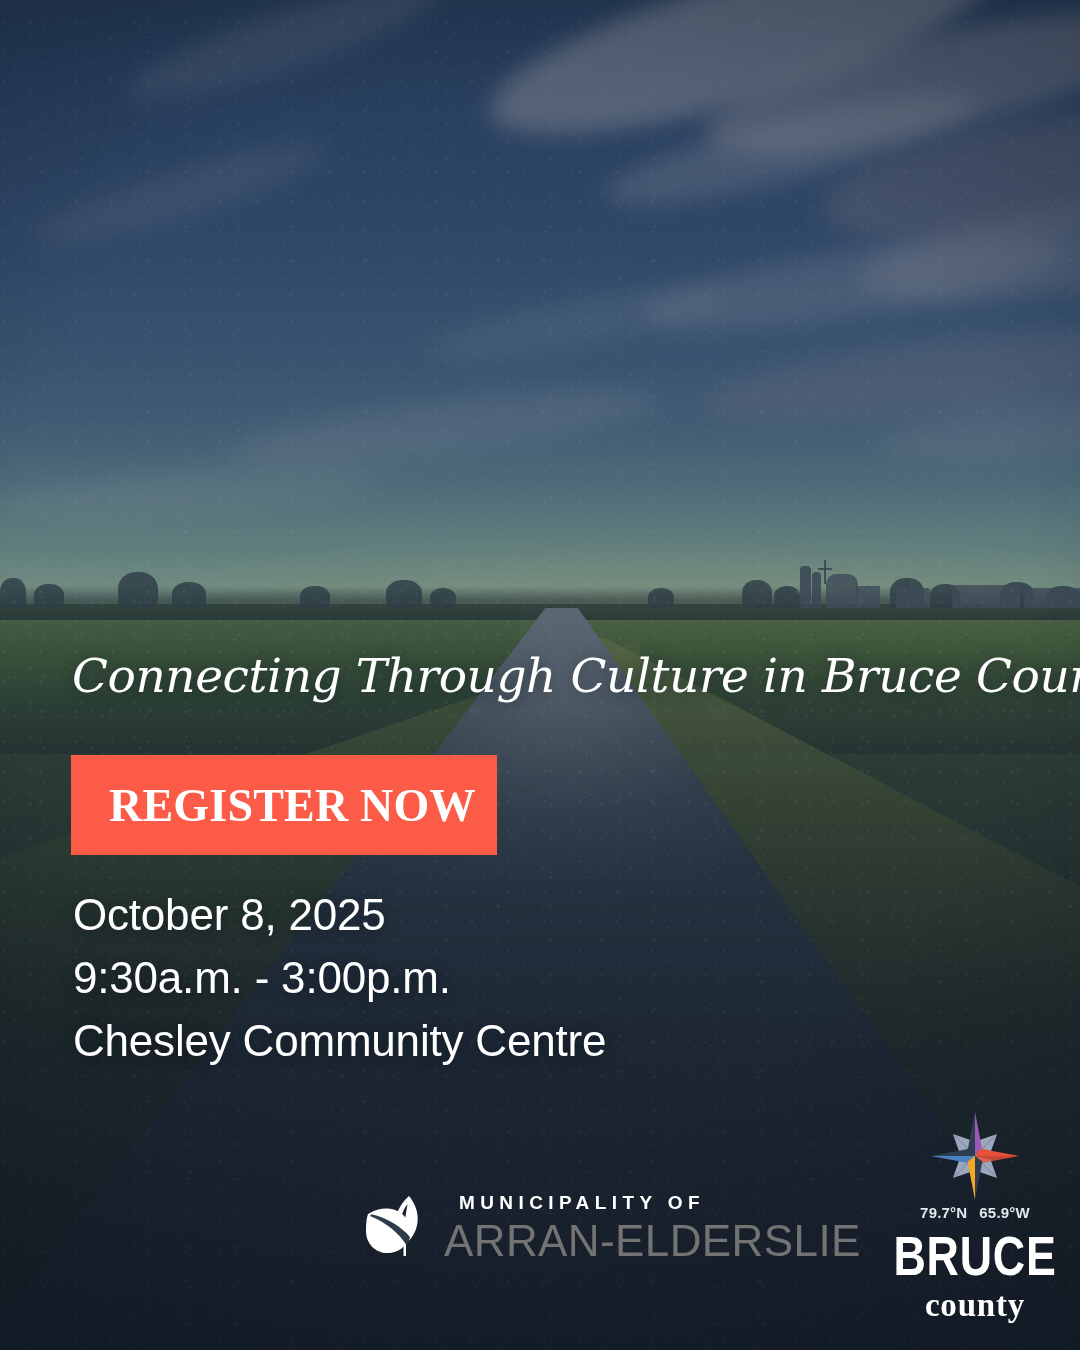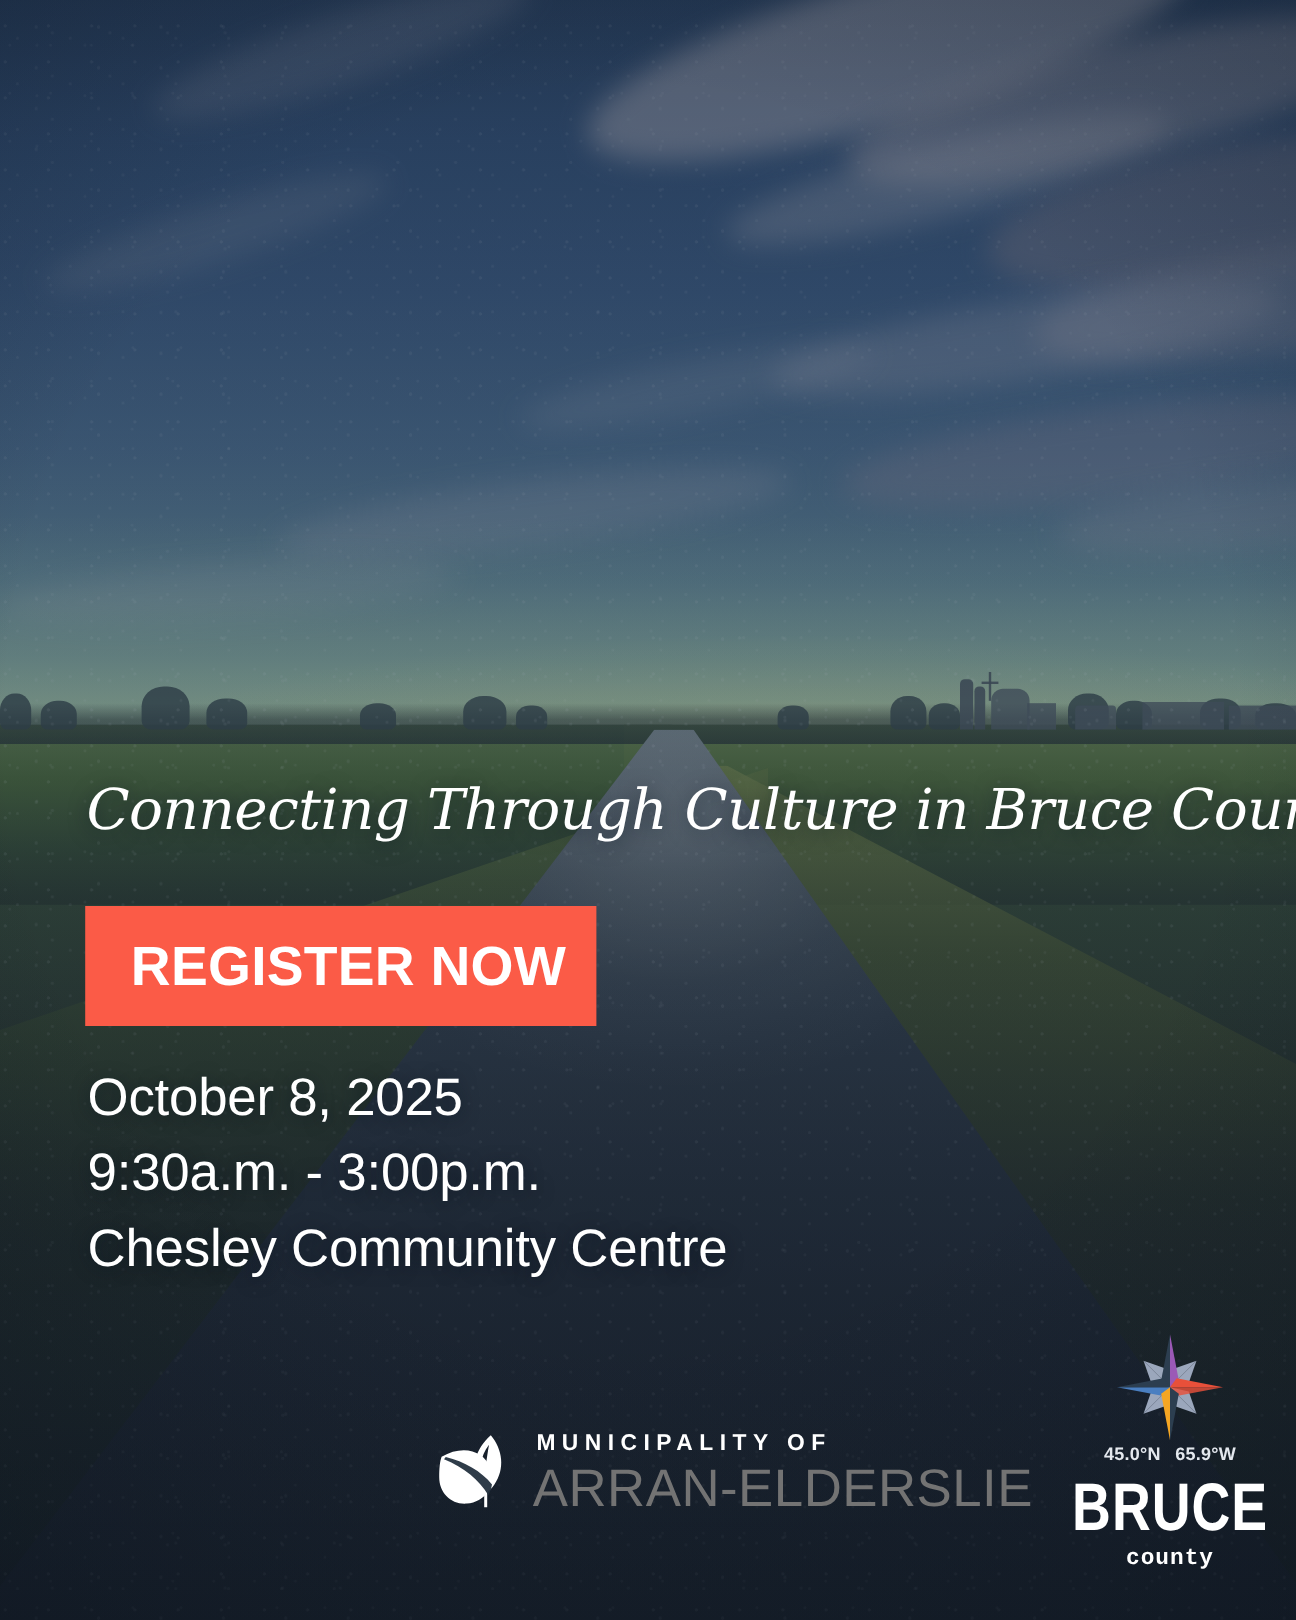--- a/index.html
+++ b/index.html
@@ -164,21 +164,21 @@
   }
 
   .cta {
     position:absolute; left:71px; top:755px;
     width:426px; height:100px;
     background:#FB5B47;
     display:flex; align-items:center;
     border:none; cursor:pointer; padding:0 0 0 38px;
   }
   .cta-label {
-    font-family:Liberation Sans, sans-serif;
+    font-family:Liberation Serif, serif;
     font-weight:700; font-size:46px; letter-spacing:0.2px;
     color:#ffffff; white-space:nowrap;
   }
 
   .details {
     position:absolute; left:73px; top:884px; width:720px;
     color:#ffffff;
     font-family:"Liberation Sans", sans-serif;
     font-weight:400;
     font-size:44px;
@@ -191,21 +191,21 @@
   
   .logo-ae {
     position:absolute; left:365px; top:1190px;
     display:flex; align-items:center; gap:17px;
   }
   .ae-leaves { width:62px; height:74px; display:block; flex:0 0 auto; }
   .ae-text { display:flex; flex-direction:column; }
   .ae-top {
     font-family:"Liberation Sans", sans-serif;
     font-size:19px; font-weight:700; letter-spacing:5.4px;
-    color:#ffffff; margin-bottom:5px; padding-left:3px;
+    color:#ffffff; margin-bottom:5px; padding-left:3px;margin-left:12px;
   }
   .ae-main {
     font-family:"Liberation Sans", sans-serif;
     font-size:44px; font-weight:400; letter-spacing:0.4px;
     color:#737373; line-height:1;
   }
 
   .logo-bc {
     position:absolute; left:900px; top:1110px;
     width:150px; display:flex; flex-direction:column; align-items:center;
@@ -218,22 +218,22 @@
     margin-top:2px; letter-spacing:0.2px;
   }
   .bc-bruce {
     font-family:"Liberation Sans", sans-serif;
     font-weight:700; font-size:56px; letter-spacing:1px;
     color:#ffffff; line-height:1;
     transform:scaleX(0.80); transform-origin:center;
     margin-top:7px;
   }
   .bc-county {
-    font-family:Liberation Mono, monospace;
-    font-weight:700; font-size:19px; letter-spacing:0.8px;
+    font-family:Liberation Serif, serif;
+    font-weight:700; font-size:33px; letter-spacing:0.8px;
     color:#ffffff; line-height:1; margin-top:5px;
   }
 </style>
 </head>
 <body>
 
 <div id="poster">
 
   <div class="photo">
 
@@ -348,21 +348,21 @@
         <path d="M50 50 L98 50 L56 42 Z" fill="#E8503A"></path>
         <path d="M50 50 L98 50 L56 58 Z" fill="#E8503A" opacity="0.82"></path>
 
         <path d="M50 50 L2 50 L44 58 Z" fill="#4A7FC1"></path>
         <path d="M50 50 L2 50 L44 42 Z" fill="#2C3E50"></path>
 
         <path d="M50 50 L50 98 L42 56 Z" fill="#F5A623"></path>
         <path d="M50 50 L50 98 L58 56 Z" fill="#2C3E50"></path>
       </svg>
       <div class="bc-coords">
-        <span>45.0°N</span>
+        <span>79.7°N</span>
         <span>65.9°W</span>
       </div>
       <div class="bc-bruce">BRUCE</div>
       <div class="bc-county">county</div>
     </div>
 
   </div>
 </div>
 
 </body></html>

